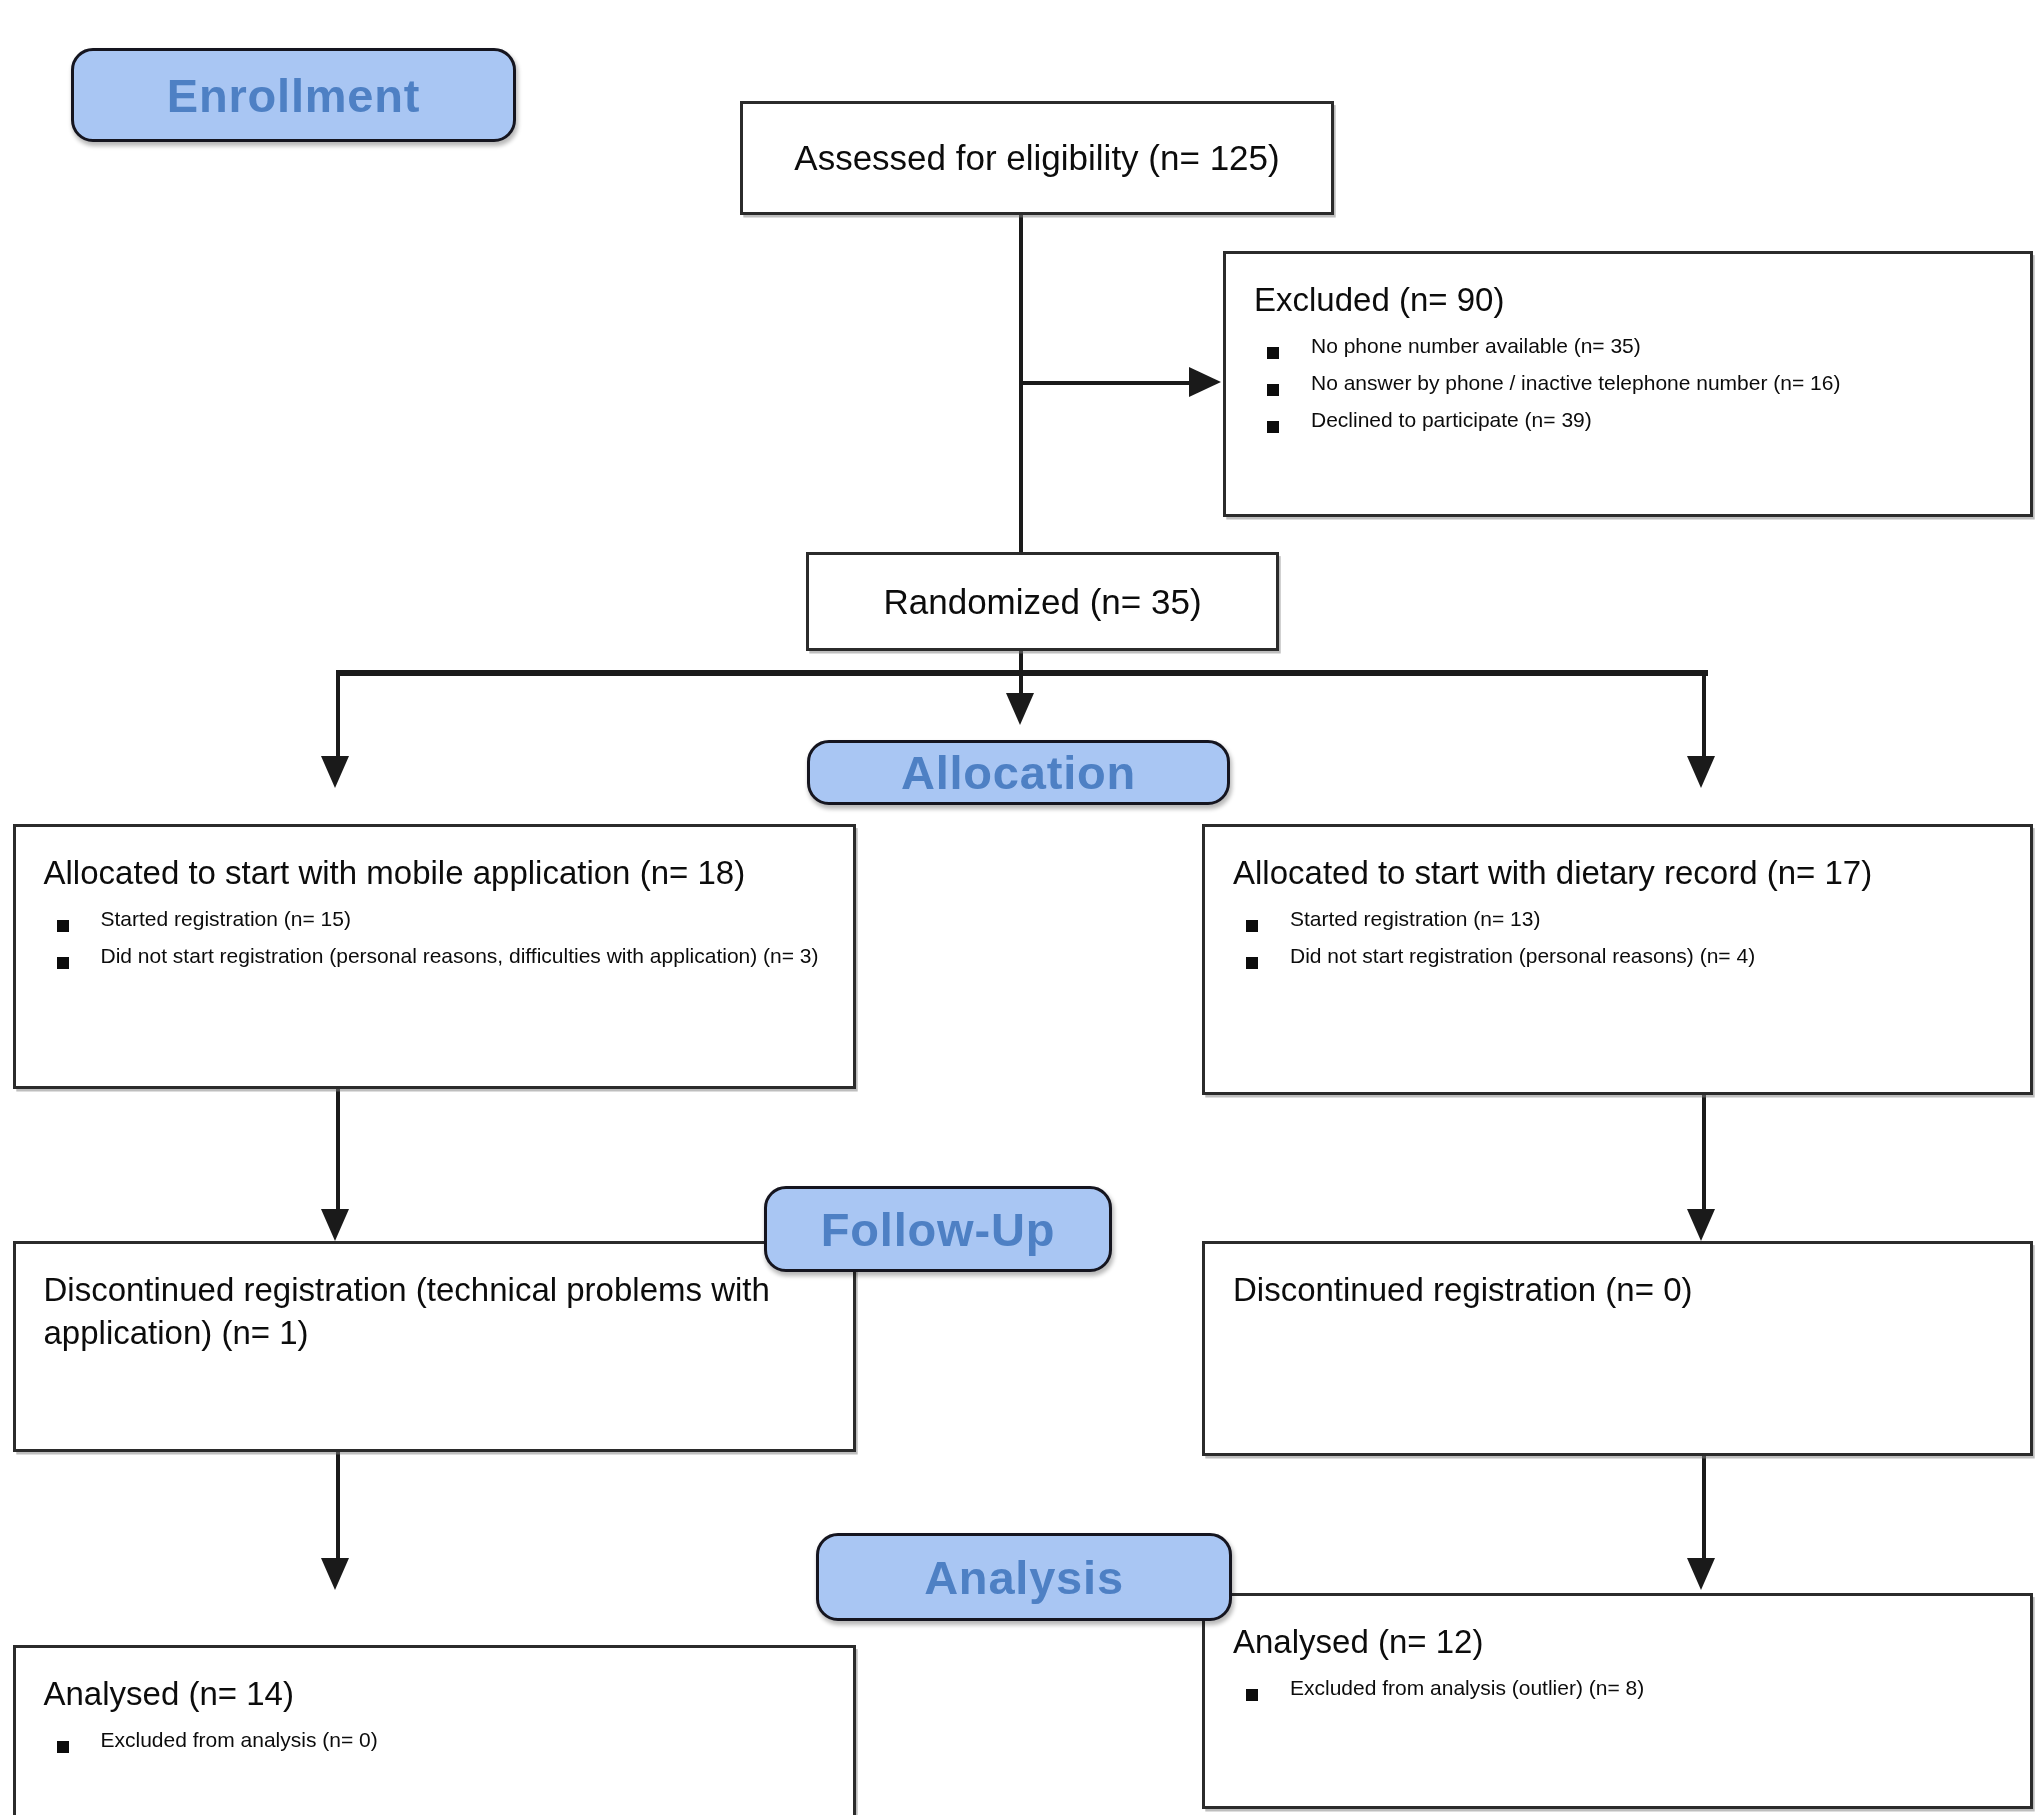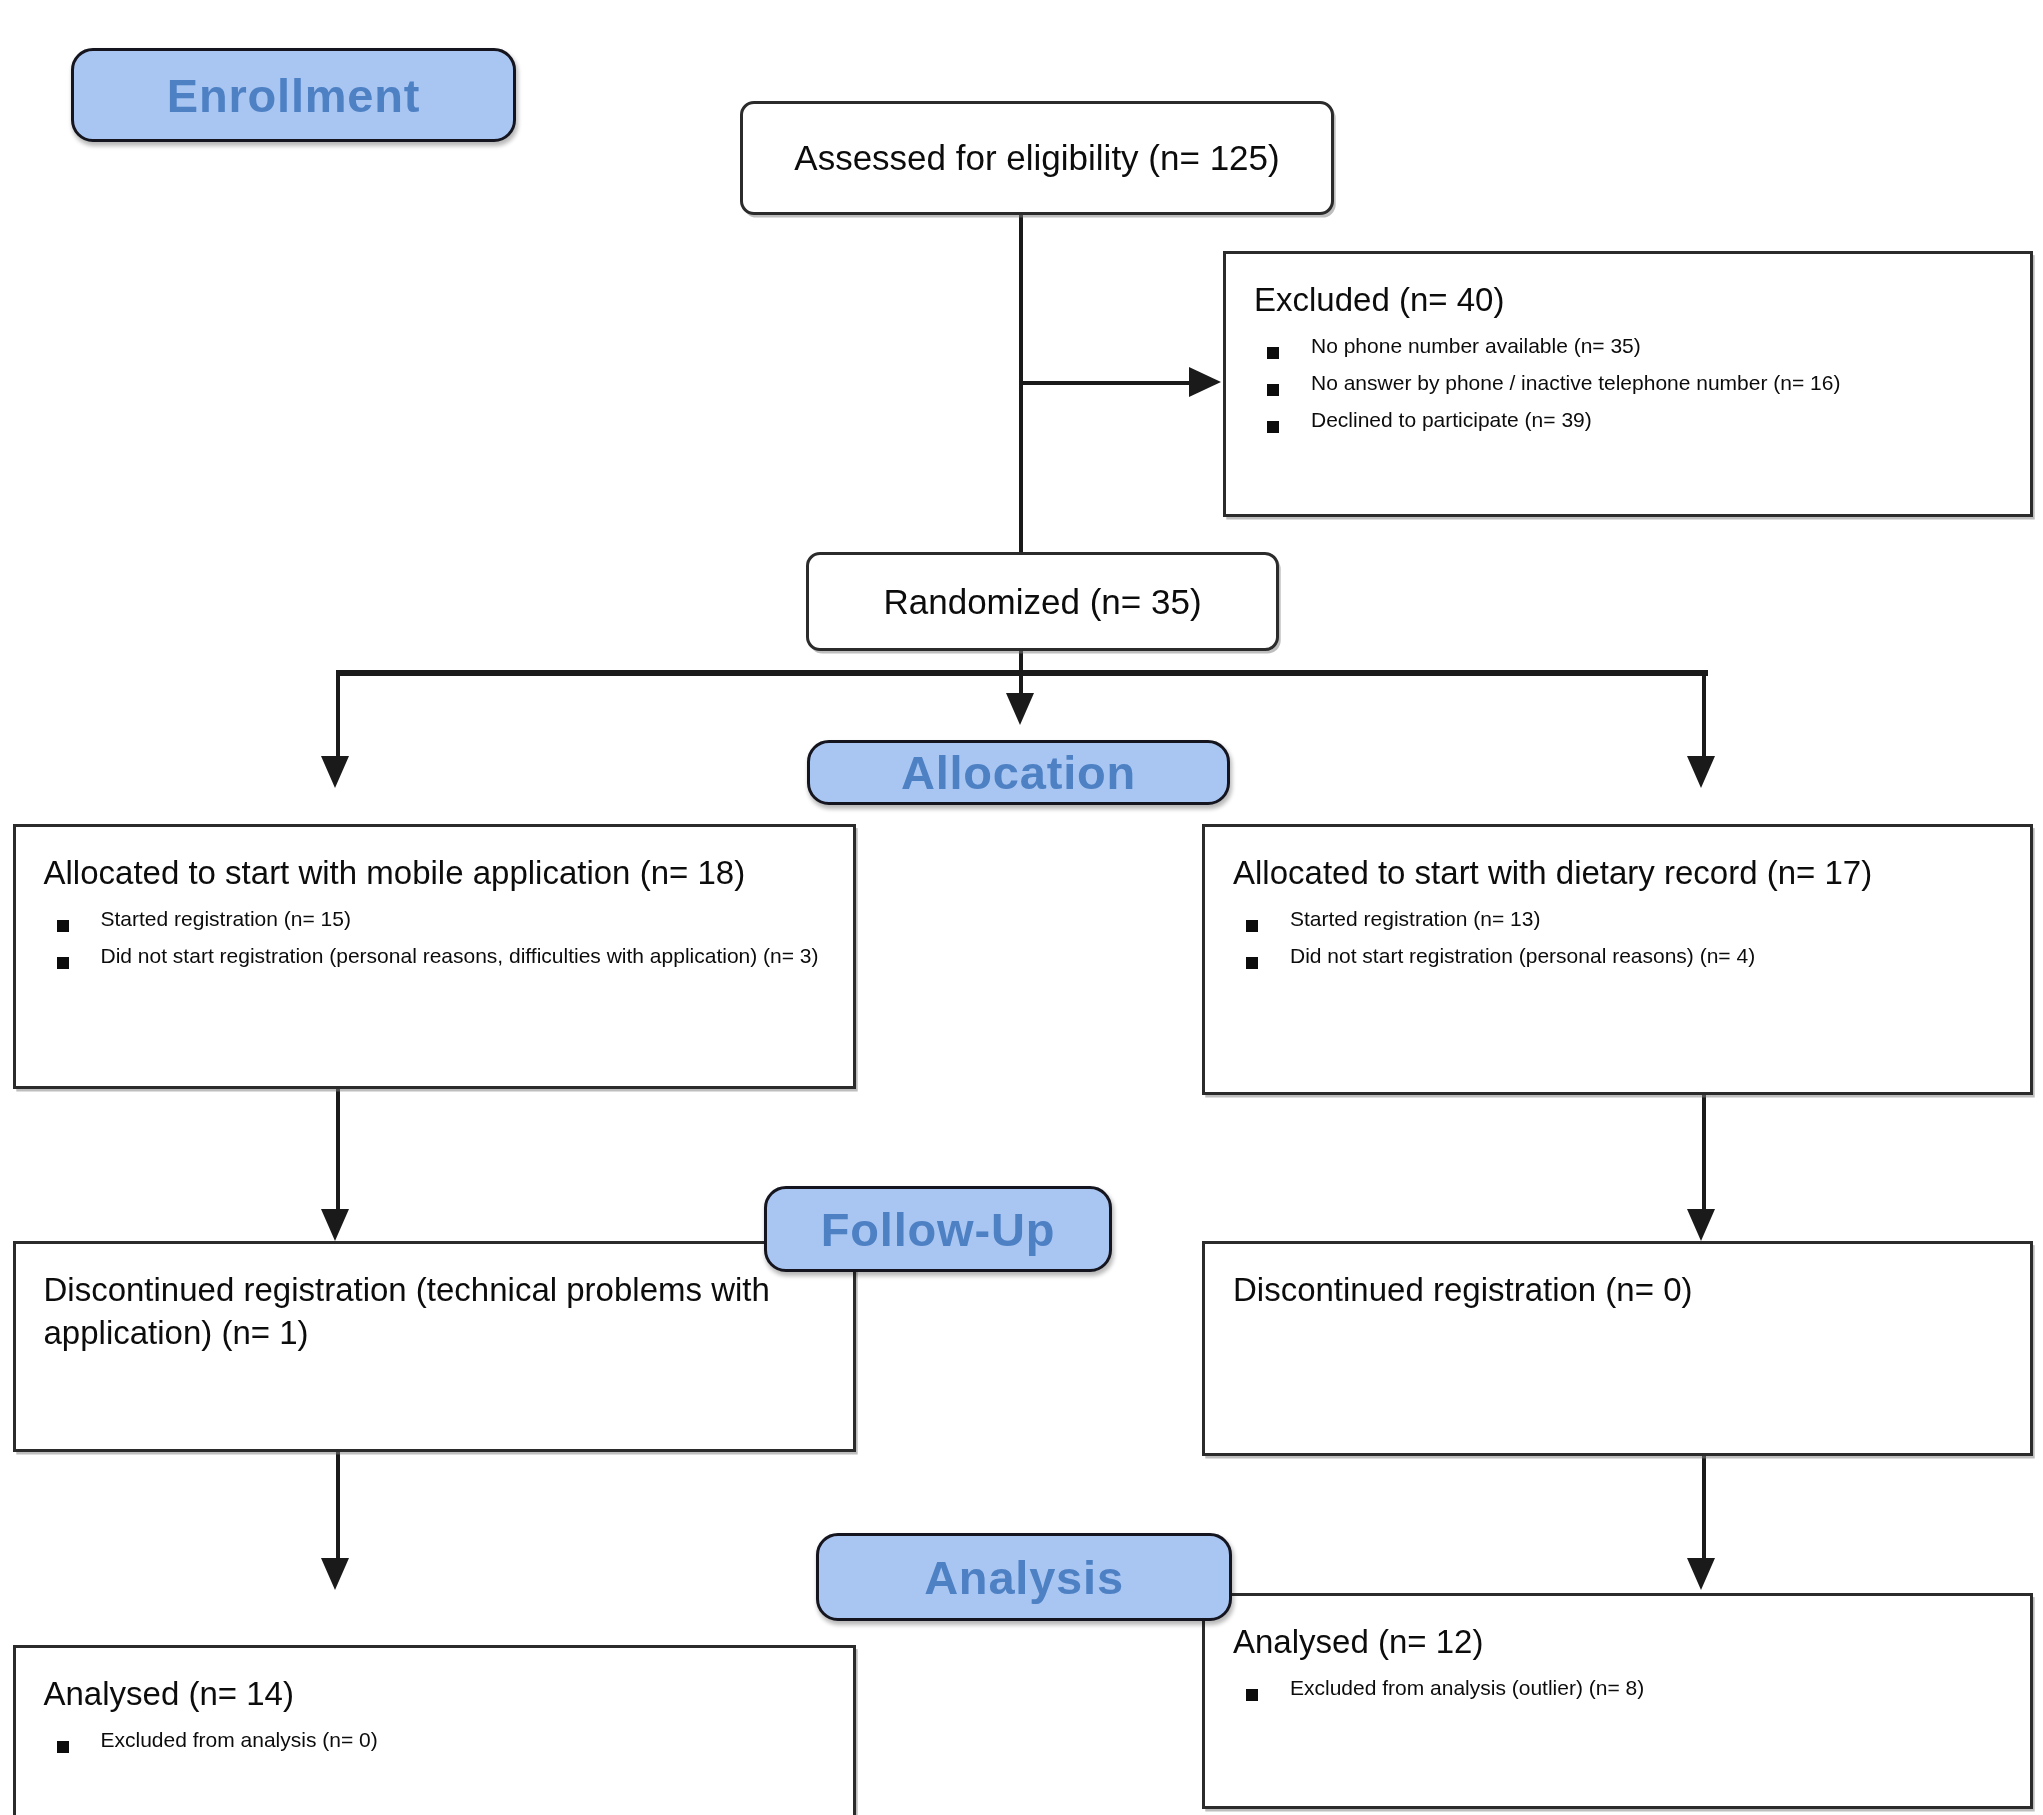--- a/index.html
+++ b/index.html
@@ -20,21 +20,21 @@
     border:3.3px solid #15151f;border-radius:22px;
     display:flex;align-items:center;justify-content:center;
     z-index:6;box-shadow:1.7px 3.3px 4.2px rgba(0,0,0,.28);box-sizing:border-box;
   }
   .pill .pill-label{font-weight:bold;font-size:47px;color:var(--stage-text);letter-spacing:0.8px;}
   
   .wbox{
     position:absolute;background:#ffffff;border:3.3px solid var(--box-border);
     z-index:2;box-sizing:border-box;box-shadow:2.5px 3.3px 0 -0.8px rgba(125,125,125,.5);
   }
-  .centered{display:flex;align-items:center;justify-content:center;text-align:center;border-radius:14px;}
+  .centered{display:flex;align-items:center;justify-content:center;text-align:center;}
   .btext{font-size:35px;color:#0c0c0c;}
   .content{padding:25px 16.7px 0 28px;}
   .content .title{font-size:33px;color:#0c0c0c;line-height:1.3;}
   ul.blist{list-style:none;margin:10px 0 0 0;padding:0;}
   ul.blist li{
     position:relative;padding-left:57px;font-size:21px;color:#0c0c0c;
     line-height:1.3;margin-bottom:10px;
   }
   ul.blist li::before{
     content:"";position:absolute;left:13.4px;top:15px;width:11.7px;height:11.7px;background:#0c0c0c;
@@ -88,21 +88,21 @@
   <div class="pill" style="left:816px;top:1533px;width:416px;height:88px;">
     <span class="pill-label">Analysis</span>
   </div>
 
   <div class="wbox centered" style="left:740px;top:101px;width:594px;height:114px;">
     <span class="btext">Assessed for eligibility (n= 125)</span>
   </div>
 
   <div class="wbox" style="left:1223px;top:251px;width:810px;height:266px;">
     <div class="content">
-      <div class="title">Excluded (n= 40)</div>
+      <div class="title">Excluded (n= 90)</div>
       <ul class="blist">
         <li>No phone number available (n= 35)</li>
         <li>No answer by phone / inactive telephone number (n= 16)</li>
         <li>Declined to participate (n= 39)</li>
       </ul>
     </div>
   </div>
 
   <div class="wbox centered" style="left:806px;top:552px;width:473px;height:99px;">
     <span class="btext">Randomized (n= 35)</span>

